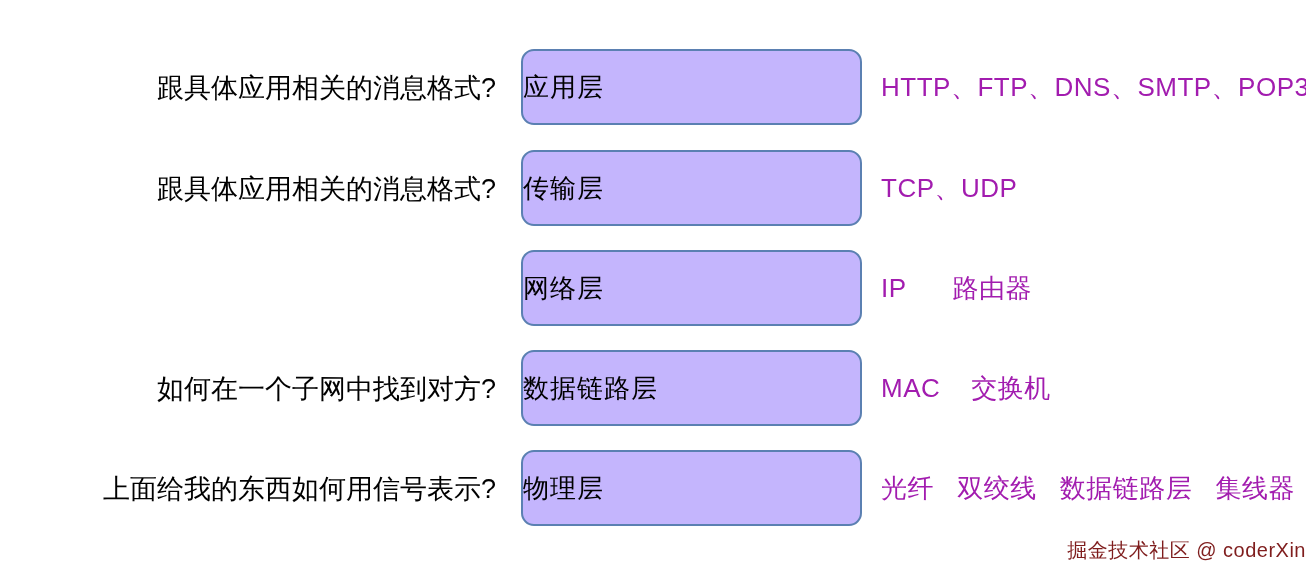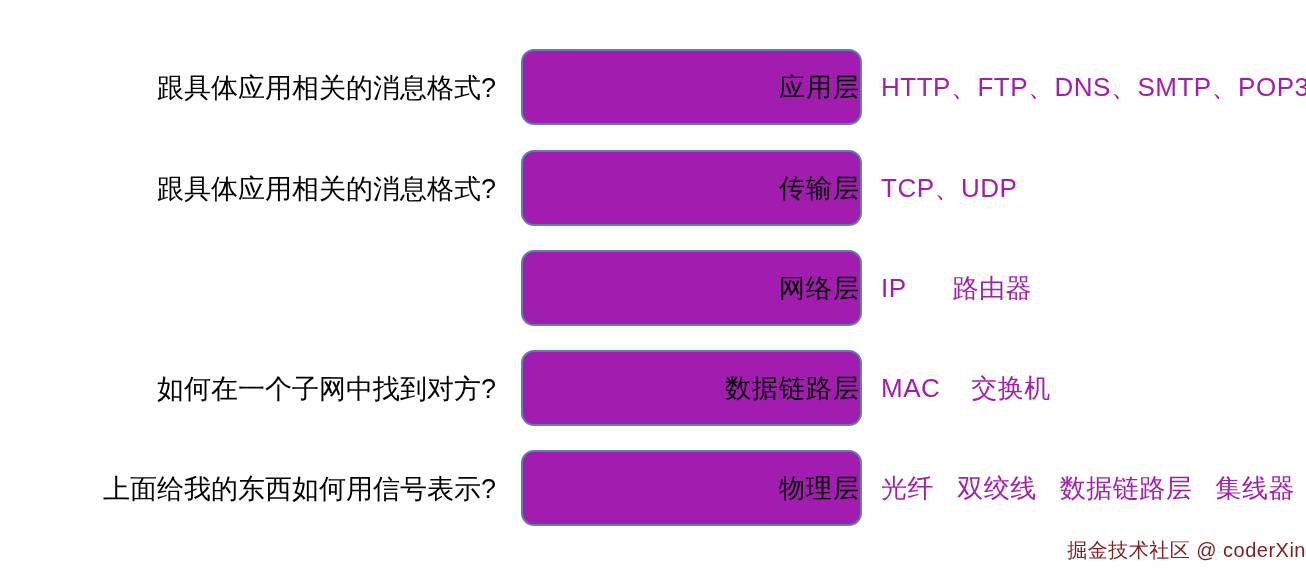--- a/index.html
+++ b/index.html
@@ -36,26 +36,26 @@
     color: #000000;
     white-space: nowrap;
   }
   .row-box {
     position: absolute;
     left: 481px;
     top: 0;
     width: 341px;
     height: 76px;
     box-sizing: border-box;
-    background: #a21caf;
+    background: #c4b5fd;
     border: 2px solid #5b80b2;
     border-radius: 13px;
     display: flex;
     align-items: center;
-    justify-content: flex-end;
+    justify-content: flex-start;
   }
   .row-box-label {
     font-size: 26px;
     color: #000000;
     letter-spacing: 1px;
     white-space: nowrap;
   }
   .row-proto {
     position: absolute;
     left: 841px;

